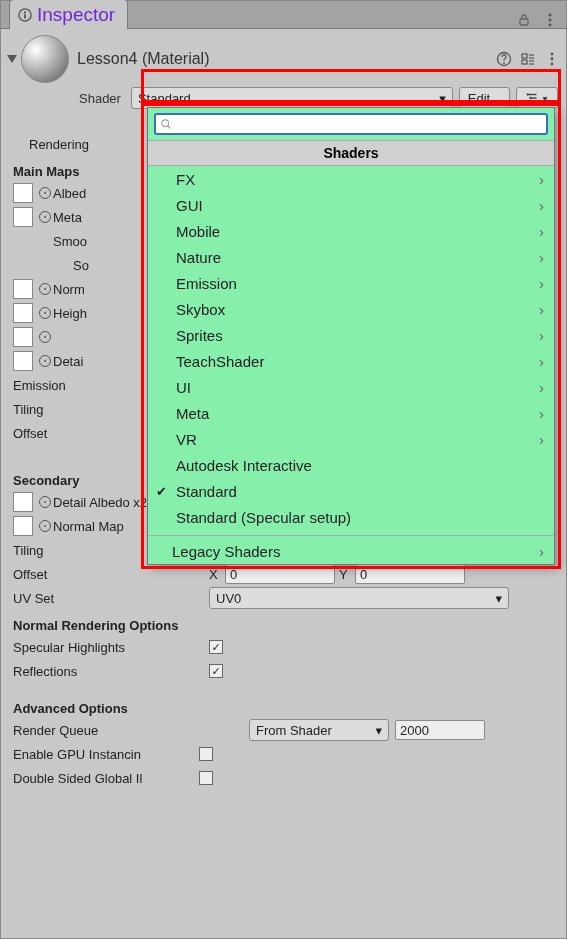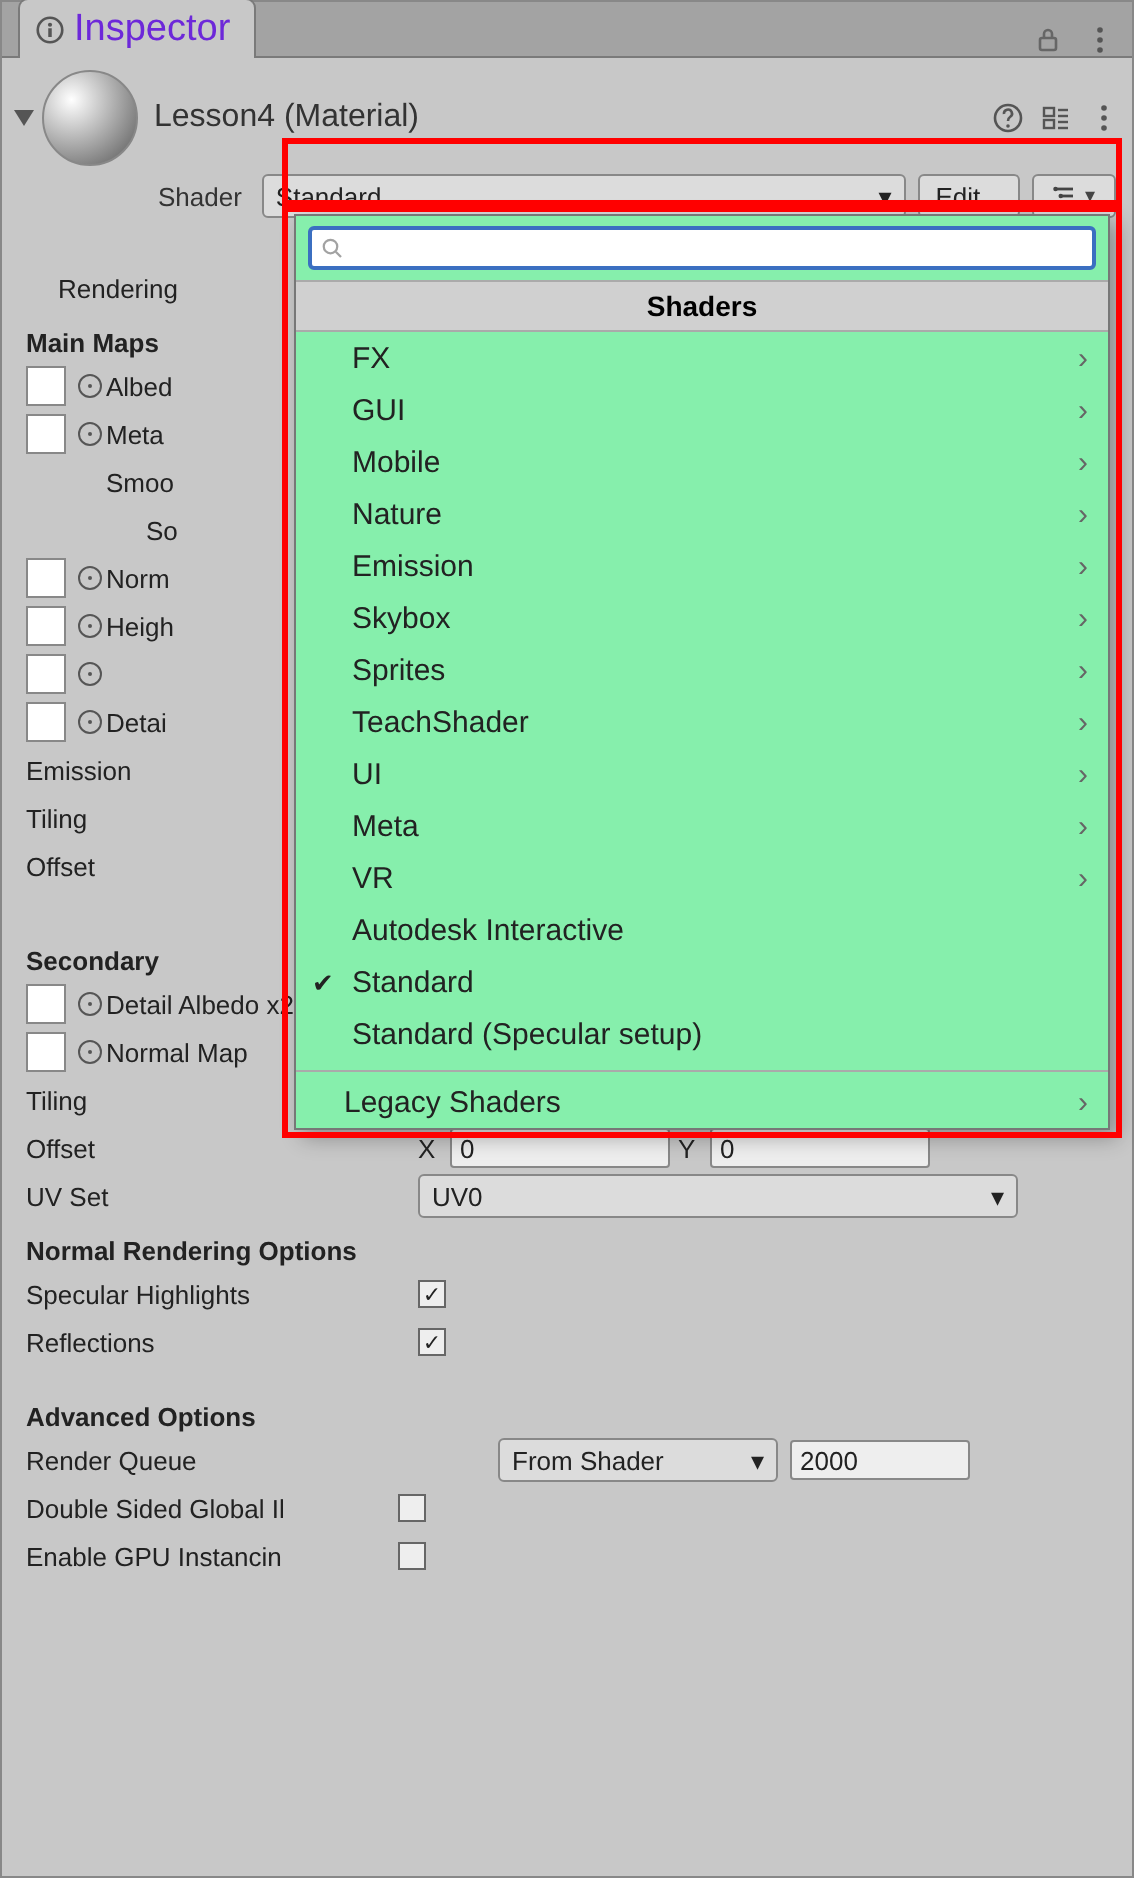--- a/index.html
+++ b/index.html
@@ -480,25 +480,25 @@
 
     <div class="row">
       <span class="label" style="width:236px">Render Queue</span>
       <div class="dropdown-btn" style="flex:0 0 140px">
         <span>From Shader</span>
         <span>▾</span>
       </div>
       <input class="input" style="width: 90px; margin-left: 6px;" value="2000">
     </div>
     <div class="row">
+      <span class="label" style="width:186px">Enable GPU Instancin</span>
+      <span class="check"></span>
+    </div>
+    <div class="row">
       <span class="label" style="width:186px">Double Sided Global Il</span>
-      <span class="check"></span>
-    </div>
-    <div class="row">
-      <span class="label" style="width:186px">Enable GPU Instancin</span>
       <span class="check"></span>
     </div>
 
   </div>
 
   <div class="popup" style="left:146px; top:106px; width:408px; height:458px;">
     <div class="searchwrap">
       <div class="searchbox">
         <svg viewBox="0 0 16 16">
           <circle cx="7" cy="7" r="4.5" fill="none" stroke="#666" stroke-width="1.5"></circle>

